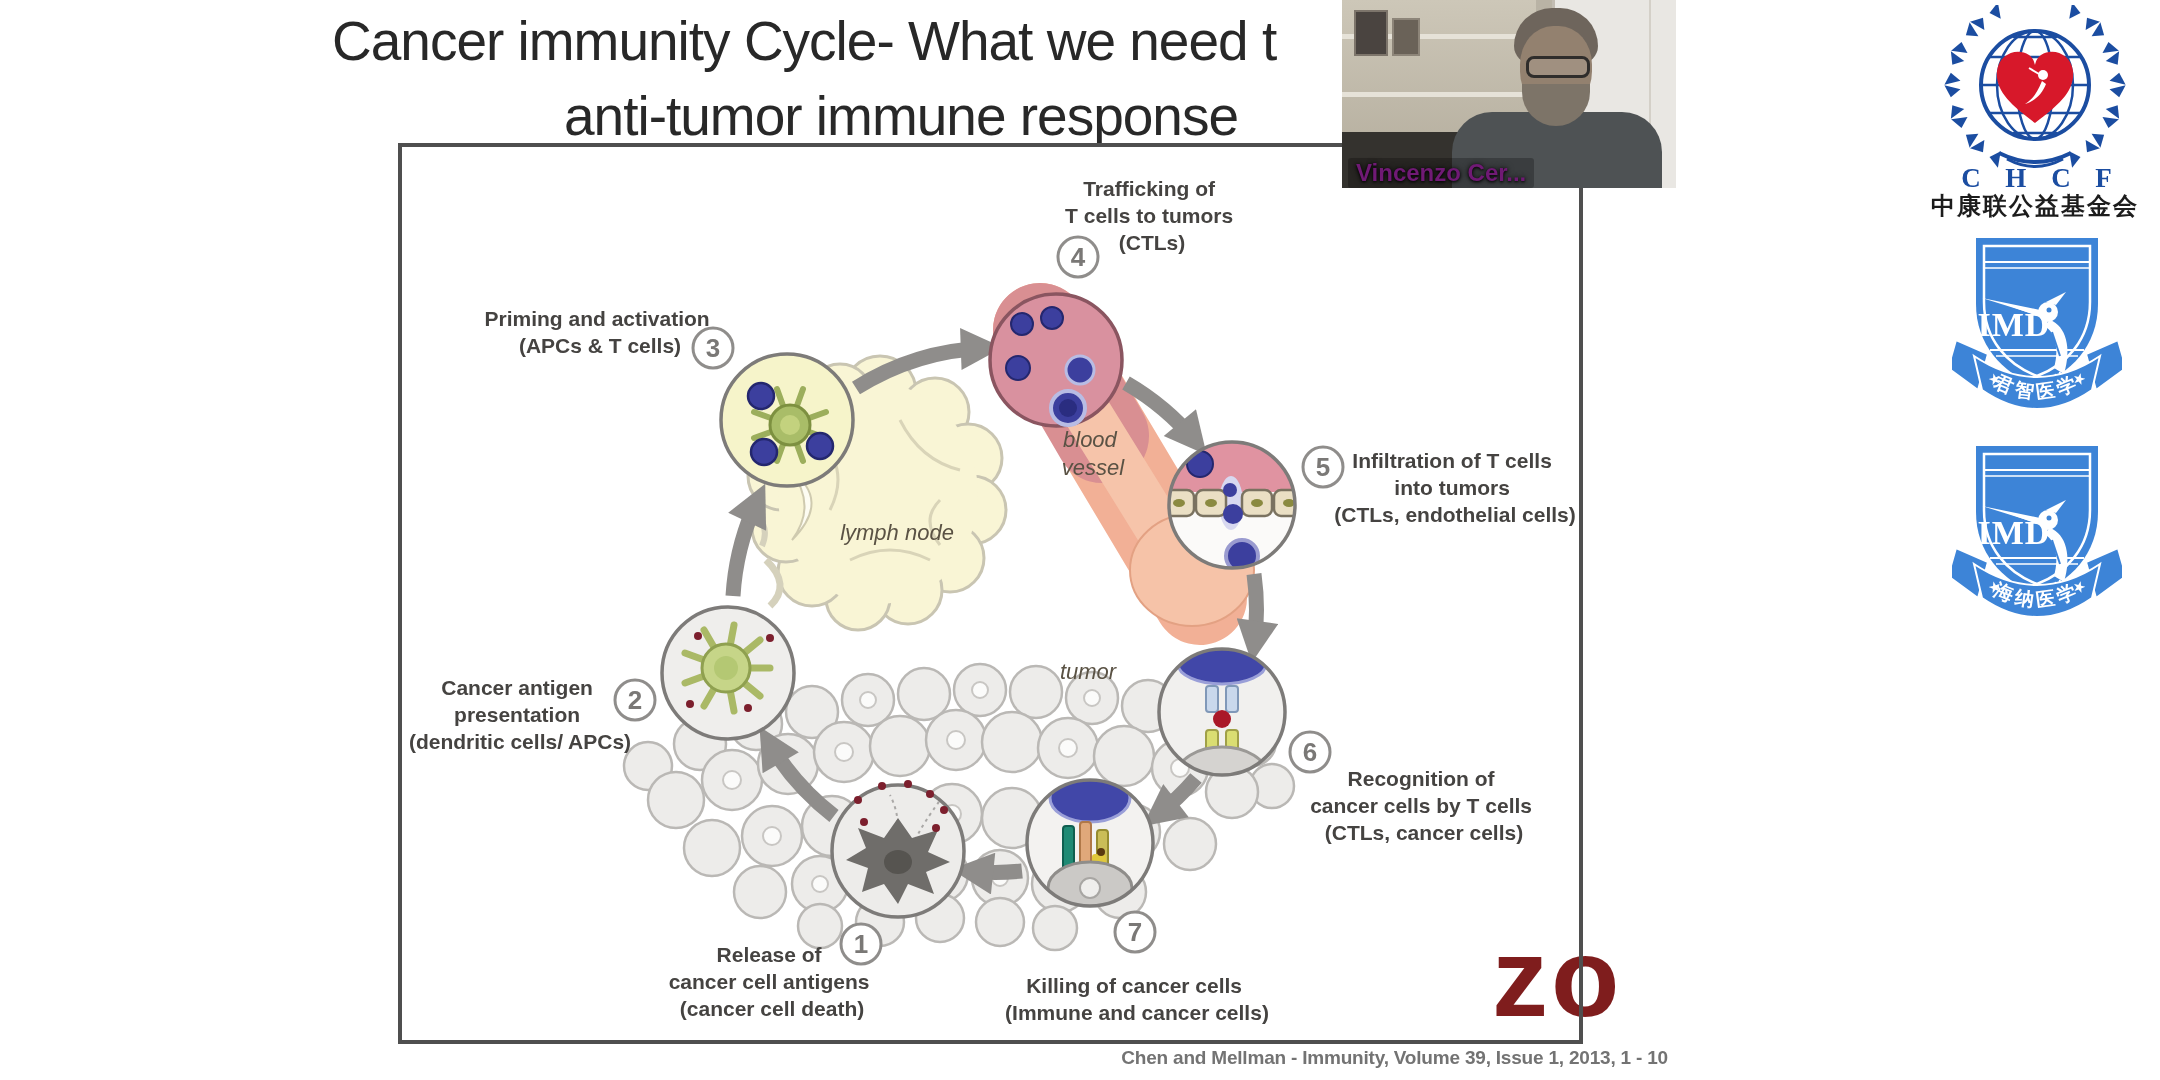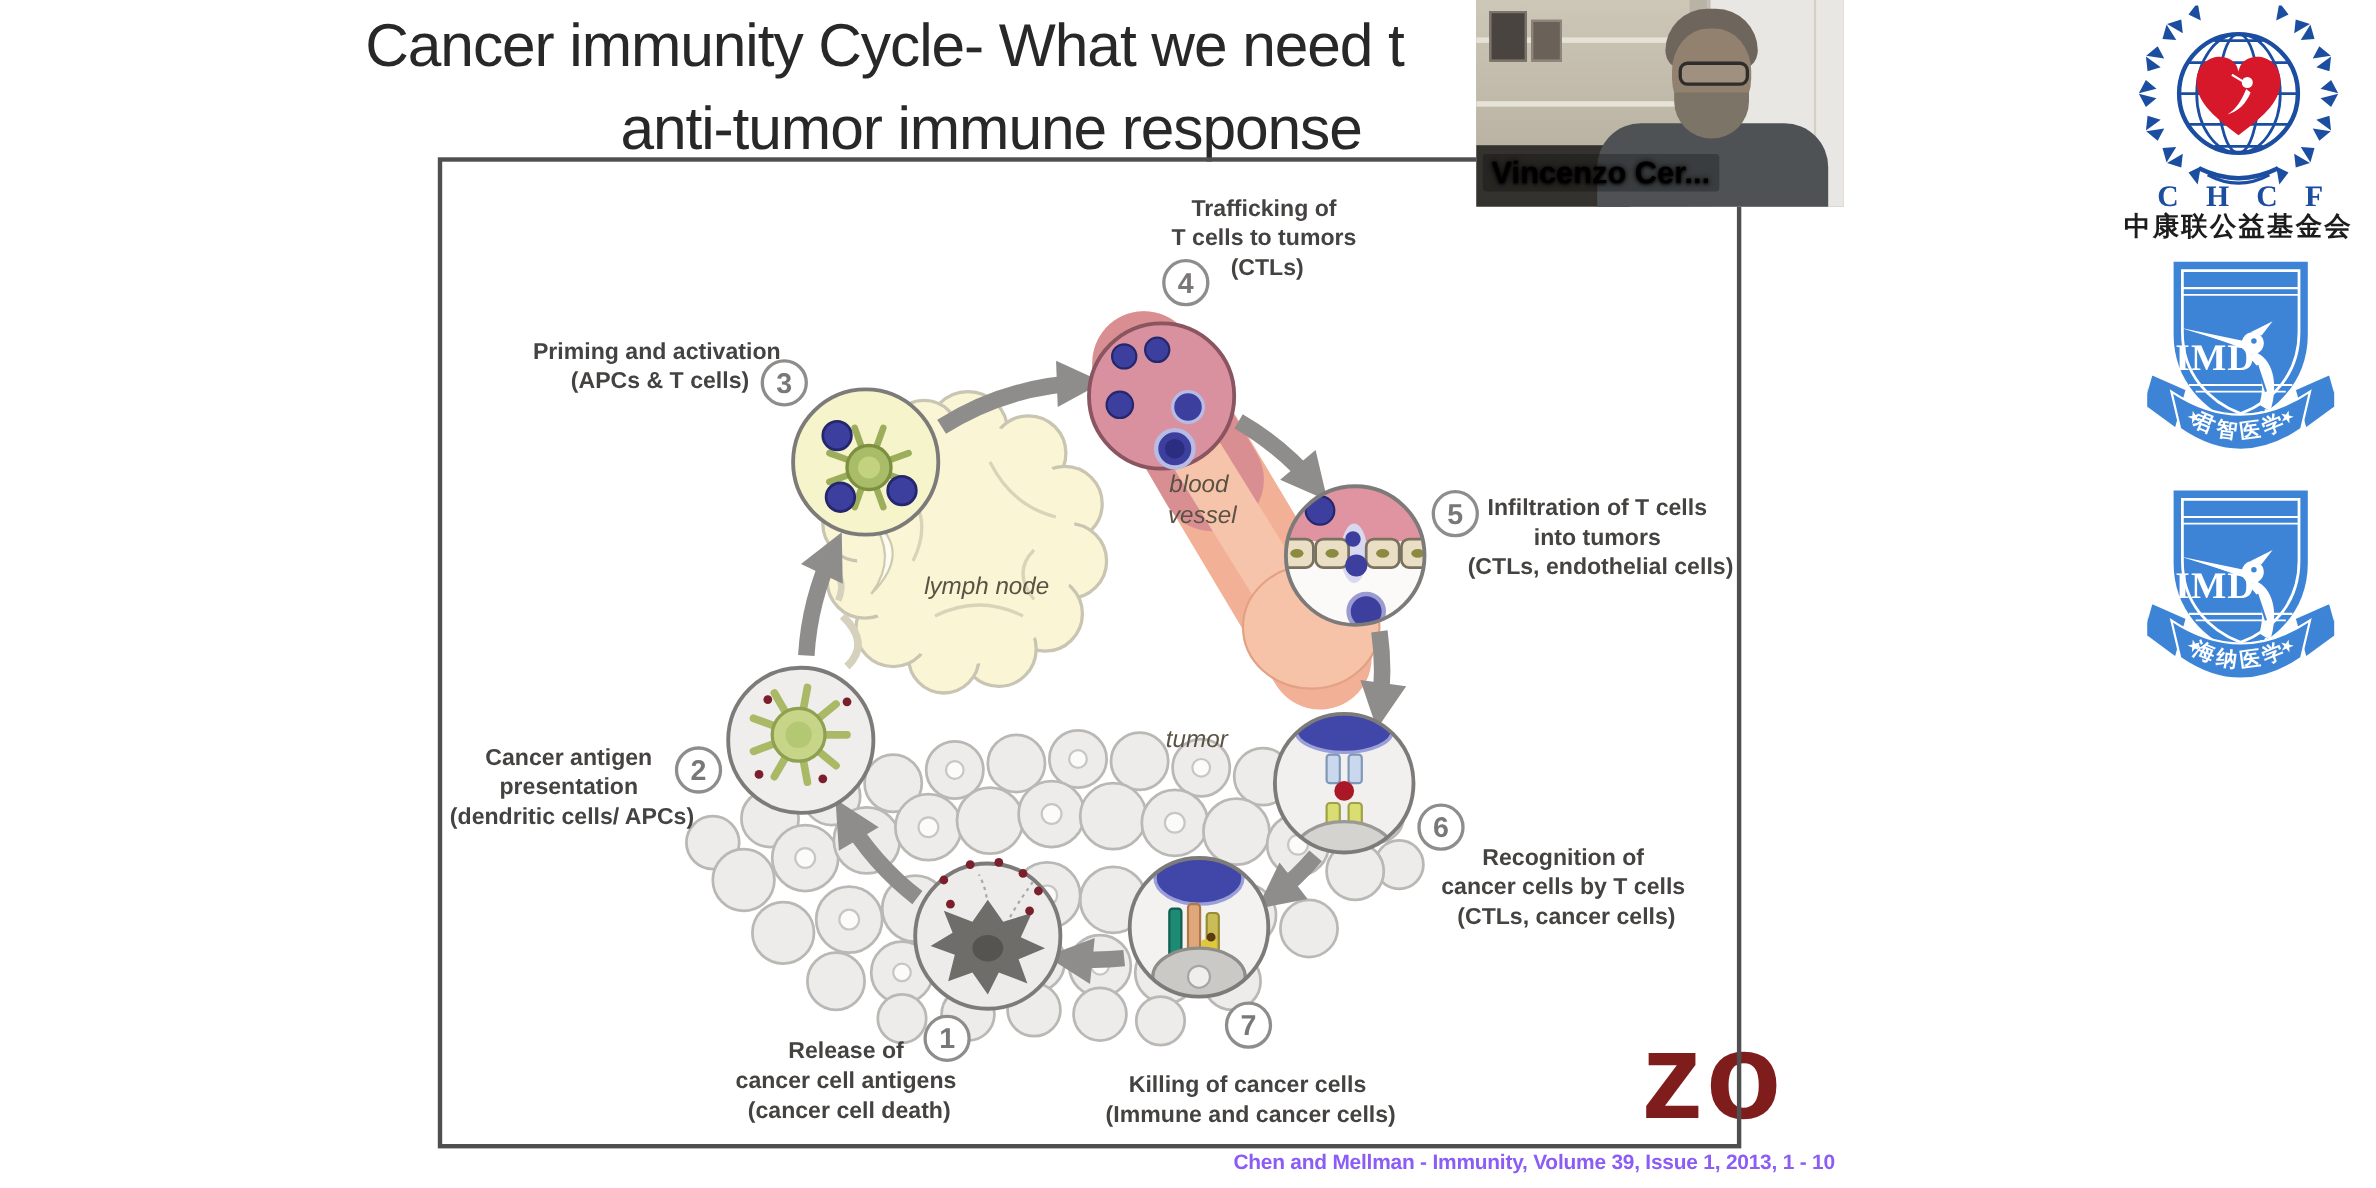--- a/index.html
+++ b/index.html
@@ -13,38 +13,38 @@
   
   #frame{left:398px;top:143px;width:1185px;height:901px;border:4px solid #4f4f4f;
          box-sizing:border-box;background:transparent;z-index:2;}
   
   #diag{left:0;top:0;width:2160px;height:1080px;z-index:1;}
   text.lbl{font-family:"Liberation Sans",sans-serif;font-size:21px;font-weight:700;fill:#454341;}
   text.num{font-family:"Liberation Sans",sans-serif;font-size:26px;font-weight:700;fill:#7a7876;}
   text.anat{font-family:"Liberation Sans",sans-serif;font-size:22px;font-style:italic;fill:#5a5244;}
   
   #cite{left:1100px;top:1047px;width:568px;text-align:right;font-size:19px;font-weight:700;
-        color:#8b5cf6;letter-spacing:-0.2px;z-index:2;}
+        color:#737373;letter-spacing:-0.2px;z-index:2;}
   
   #wm{left:1492px;top:922px;font-size:112px;font-weight:700;color:#7f1d1d;letter-spacing:3px;z-index:1;line-height:1;}
   
   #cam{left:1342px;top:0;width:334px;height:188px;background:#b9b3a5;overflow:hidden;z-index:3;}
   #cam .shelf{left:0;top:0;width:58%;height:100%;background:linear-gradient(180deg,#cdc7b8,#b2ab9b);}
   #cam .shelfline{height:5px;background:#e6e2d8;width:58%;left:0;}
   #cam .frame1{left:12px;top:10px;width:30px;height:42px;background:#4a4440;border:2px solid #7d756b;}
   #cam .frame2{left:50px;top:18px;width:24px;height:34px;background:#6a6258;border:2px solid #8d8579;}
   #cam .door{left:63%;top:0;width:37%;height:100%;background:#e9e7e3;border-left:3px solid #c2bcb2;}
   #cam .doorline{left:92%;top:0;width:2px;height:100%;background:#d4d0c8;}
   #cam .desk{left:0;bottom:0;width:42%;height:30%;background:#34322e;}
   #cam .hair{left:172px;top:8px;width:84px;height:56px;background:#6e655c;border-radius:42px 42px 20px 20px;}
   #cam .face{left:178px;top:26px;width:72px;height:84px;background:#93816f;border-radius:46%;}
   #cam .glasses{left:184px;top:56px;width:58px;height:16px;border:3px solid #2f2d2b;border-radius:8px;background:rgba(255,255,255,0.12);}
   #cam .beard{left:180px;top:84px;width:68px;height:42px;background:#7d7468;border-radius:0 0 34px 34px;}
   #cam .body{left:110px;bottom:-10px;width:210px;height:86px;background:#4e5254;border-radius:40px 40px 0 0;}
-  #cam .name{left:6px;bottom:14px;color:#000000;font-size:28px;font-weight:700;
+  #cam .name{left:6px;bottom:0;color:#701a75;font-size:24px;font-weight:700;
              text-shadow:0 1px 3px #000,0 0 6px rgba(0,0,0,.8);background:rgba(0,0,0,0.25);
              padding:1px 8px;border-radius:3px;}
   
   .logo-svg{z-index:2;}
   #chcf{left:1925px;top:5px;width:220px;height:215px;}
   #badge1{left:1952px;top:232px;width:170px;height:200px;}
   #badge2{left:1952px;top:440px;width:170px;height:200px;}
   text.chcf-acr{font-family:"Liberation Serif",serif;font-size:27px;font-weight:700;fill:#1b4da1;letter-spacing:9px;}
   text.chcf-cn{font-family:"Liberation Sans",sans-serif;font-size:24px;font-weight:600;fill:#1c1c1c;letter-spacing:2px;}
   text.imd{font-family:"Liberation Serif",serif;font-size:34px;font-weight:700;fill:#ffffff;letter-spacing:1px;}

